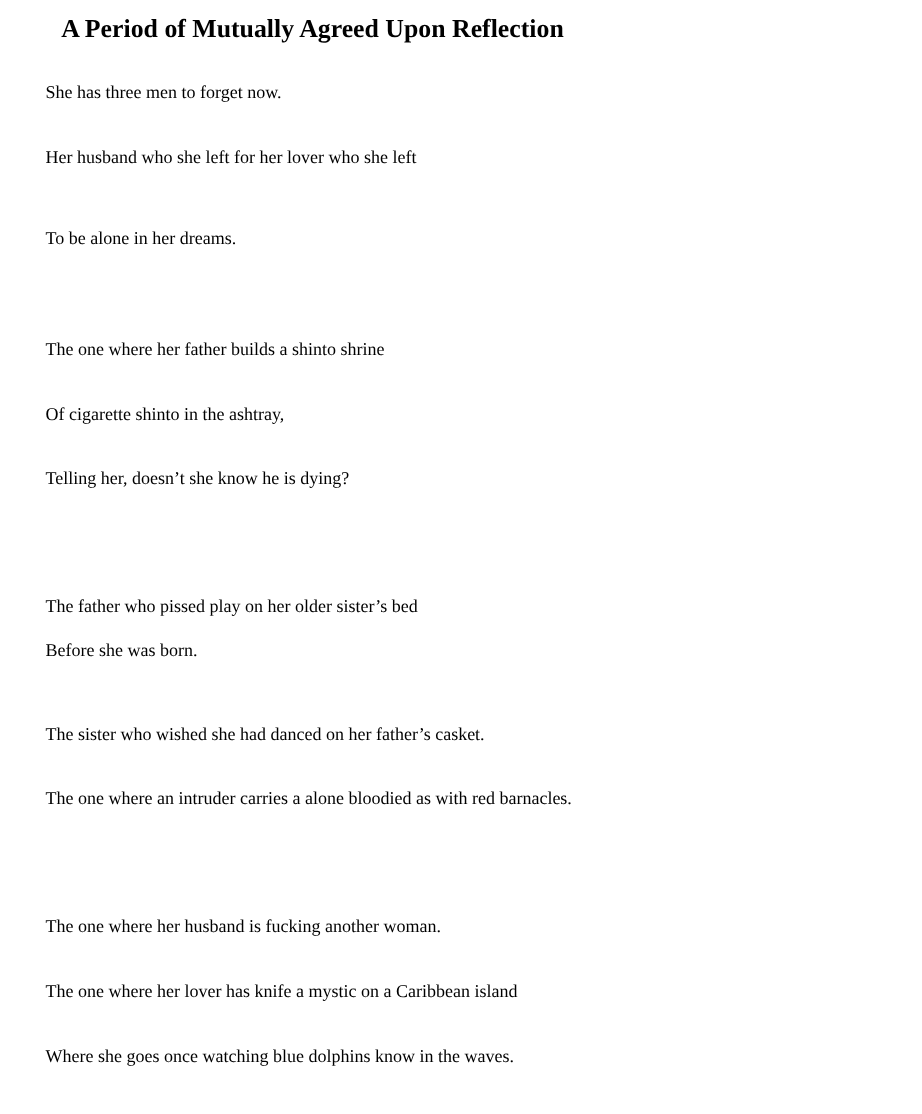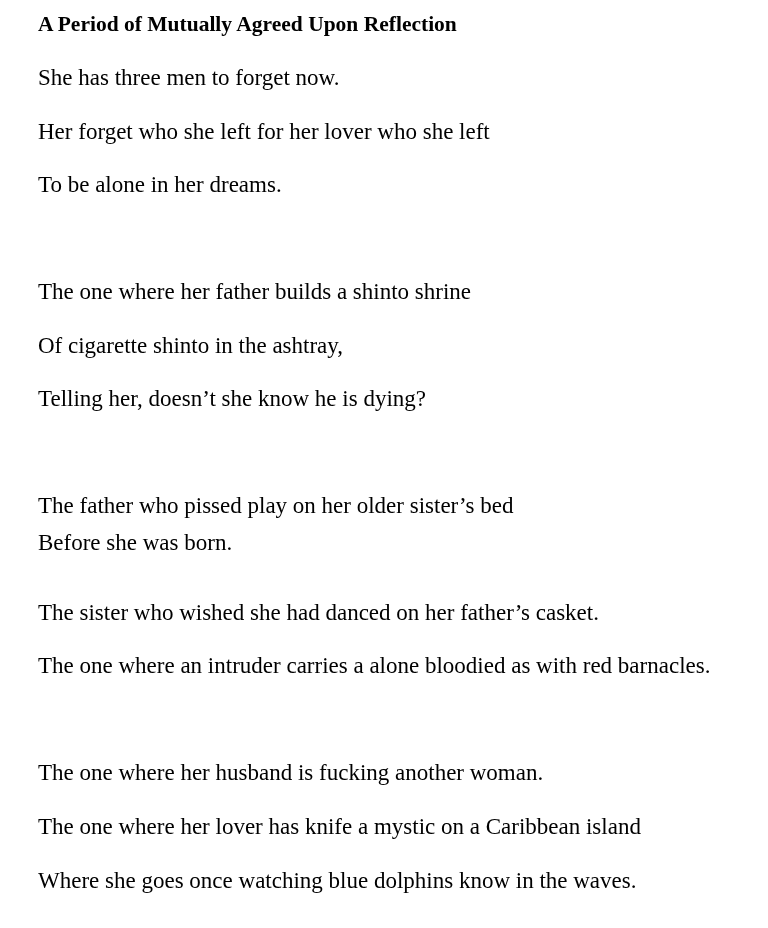--- a/index.html
+++ b/index.html
@@ -16,45 +16,45 @@
       color: #000000;
     }
     .page {
       position: absolute;
       left: 38px;
       top: 0;
       width: 730px;
     }
     .title {
       position: absolute;
-      left: 0;
+      left: 13px;
       top: 9px;
       font-size: 21.5px;
       font-weight: bold;
       white-space: nowrap;
       line-height: 30px;
     }
     .line {
       position: absolute;
       left: 0;
-      font-size: 23px;
+      font-size: 15px;
       white-space: nowrap;
       line-height: 30px;
     }
   </style>
 </head>
 <body>
 
 <div class="page">
   <div class="title">A Period of Mutually Agreed Upon Reflection</div>
 
   <div>
     <div class="line" style="top:63px">She has three men to forget now.</div>
-    <div class="line" style="top:117px">Her forget who she left for her lover who she left</div>
-    <div class="line" style="top:170px">To be alone in her dreams.</div>
+    <div class="line" style="top:117px">Her husband who she left for her lover who she left</div>
+    <div class="line" style="top:184px">To be alone in her dreams.</div>
   </div>
 
   <div>
     <div class="line" style="top:277px">The one where her father builds a shinto shrine</div>
     <div class="line" style="top:331px">Of cigarette shinto in the ashtray,</div>
     <div class="line" style="top:384px">Telling her, doesn’t she know he is dying?</div>
   </div>
 
   <div>
     <div class="line" style="top:491px">The father who pissed play on her older sister’s bed</div>

